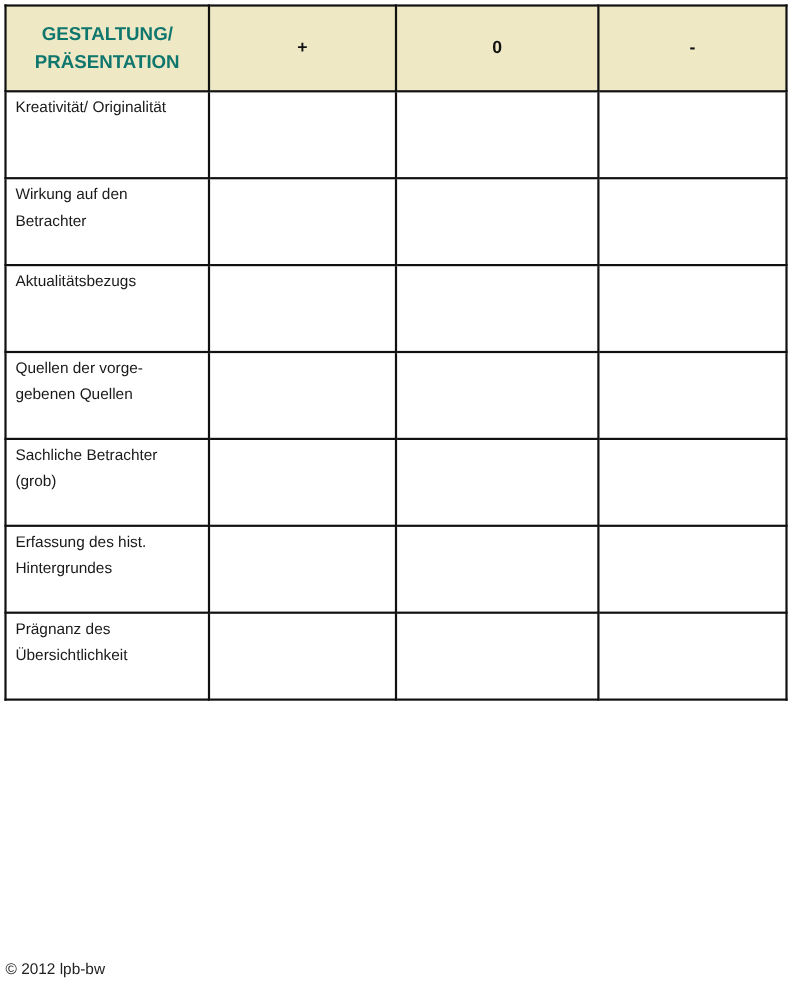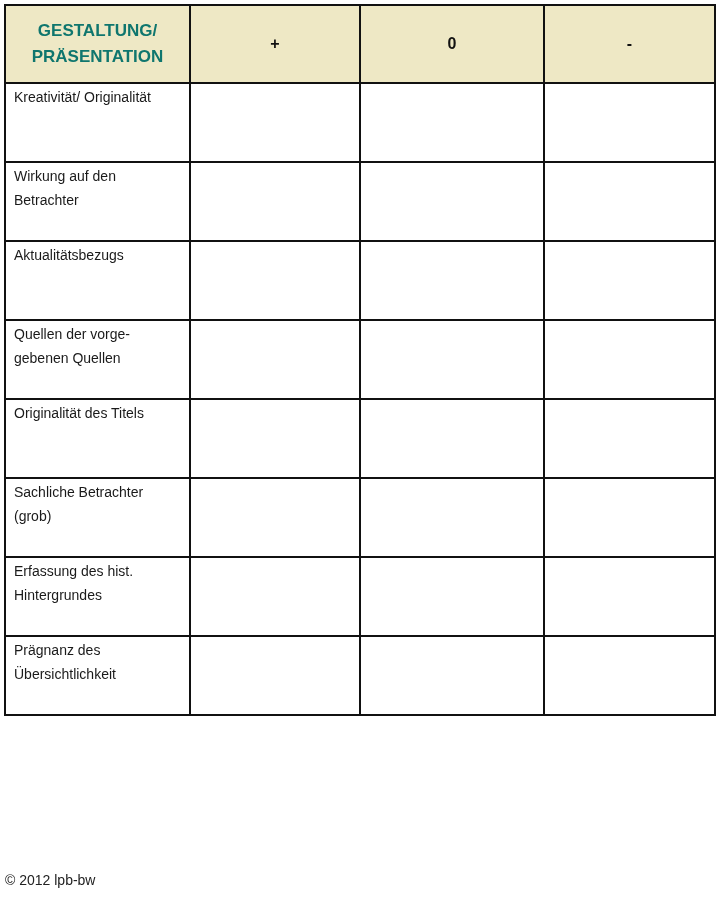--- a/index.html
+++ b/index.html
@@ -67,28 +67,20 @@
       <td>
         <span class="crit">Quellen der vorge-</span>
         <span class="crit" style="margin-top:0">gebenen Quellen</span>
       </td>
       <td></td>
       <td></td>
       <td></td>
     </tr>
     <tr class="body">
       <td>
-        <span class="crit">Originalität des Titels</span>
-      </td>
-      <td></td>
-      <td></td>
-      <td></td>
-    </tr>
-    <tr class="body">
-      <td>
         <span class="crit">Sachliche Betrachter</span>
         <span class="crit" style="margin-top:0">(grob)</span>
       </td>
       <td></td>
       <td></td>
       <td></td>
     </tr>
     <tr class="body">
       <td>
         <span class="crit">Erfassung des hist.</span>

